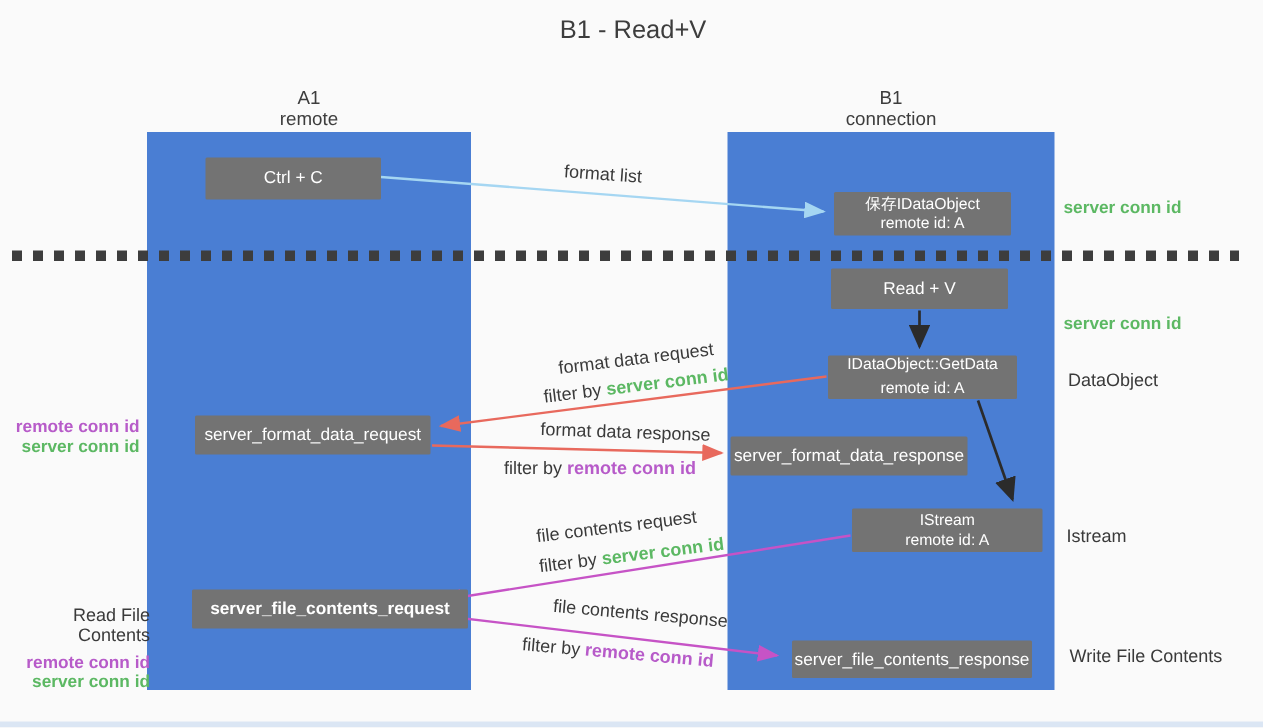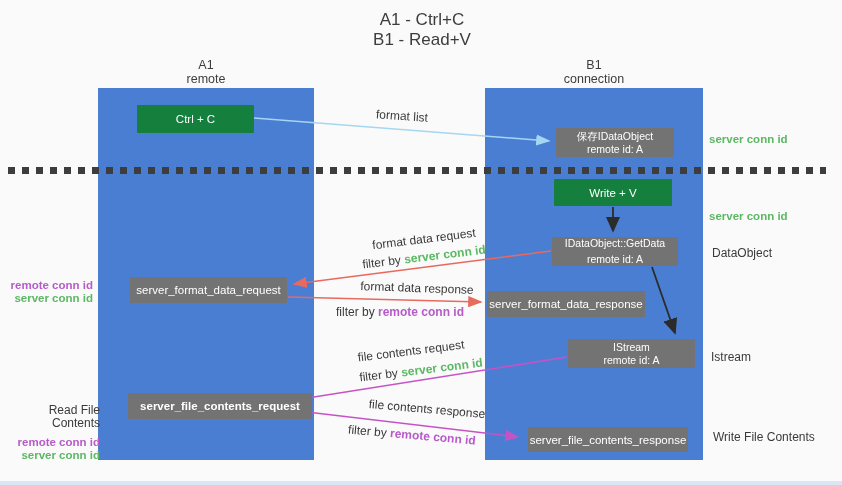--- a/index.html
+++ b/index.html
@@ -10,42 +10,41 @@
   .title{position:absolute;left:262px;top:10px;width:320px;text-align:center;
     font-size:17px;line-height:20px;color:#3d3d3d;}
   .col-header{position:absolute;text-align:center;font-size:12.5px;line-height:14px;color:#3d3d3d;}
   .lane{position:absolute;top:88px;height:372px;background:#4a7ed3;}
   .lane-a1{left:98px;width:216px;}
   .lane-b1{left:485px;width:218px;}
   .divider{position:absolute;left:8px;top:167px;width:818px;height:7px;
     background:repeating-linear-gradient(to right,#3d3d3d 0 7px,transparent 7px 14px);}
   .node{position:absolute;display:flex;flex-direction:column;align-items:center;justify-content:center;
     color:#fff;text-align:center;border-radius:1px;}
-  .node-green{background:#15803d;font-size:11.5px;}
+  .node-green{background:#737373;font-size:11.5px;}
   .node-orange{background:#737373;}
   .node .l1,.node .l2{line-height:13px;font-size:10.5px;}
   .node-single{font-size:11.5px;}
   .edge-label{position:absolute;width:170px;text-align:center;font-size:12px;color:#3a3a3a;white-space:nowrap;}
   .tone-green{color:#5cb863;font-weight:bold;}
   .tone-purple{color:#b75bc9;font-weight:bold;}
   .side-left{position:absolute;text-align:right;font-size:11.5px;line-height:13px;}
   .side-right{position:absolute;font-size:12px;white-space:nowrap;}
   .green-bold{color:#5cb863;font-weight:bold;font-size:11.5px;}
   .purple-bold{color:#b75bc9;font-weight:bold;font-size:11.5px;}
   .black-label{color:#3a3a3a;font-size:12px;}
   .arrows{position:absolute;left:0;top:0;pointer-events:none;}
   .bottom-strip{position:absolute;left:0;top:481px;width:842px;height:4px;background:#dbe6f4;}
 </style>
 </head>
 <body>
 
 <div class="canvas">
 
   <div class="title">
-    <div>A1 - Ctrl+C</div>
     <div>B1 - Read+V</div>
   </div>
 
   <div class="col-header" style="left:98px;top:58px;width:216px;">
     <div>A1</div>
     <div>remote</div>
   </div>
   <div class="col-header" style="left:485px;top:58px;width:218px;">
     <div>B1</div>
     <div>connection</div>
@@ -83,21 +82,21 @@
   <div class="node node-green node-single" style="left:137px;top:105px;width:117px;height:28px;">
     <span>Ctrl + C</span>
   </div>
 
   <div class="node node-orange" style="left:556px;top:128px;width:118px;height:29px;">
     <span class="l1">保存IDataObject</span>
     <span class="l2">remote id: A</span>
   </div>
 
   <div class="node node-green node-single" style="left:554px;top:179px;width:118px;height:27px;">
-    <span>Write + V</span>
+    <span>Read + V</span>
   </div>
 
   <div class="node node-orange" style="left:552px;top:237px;width:126px;height:29px;justify-content:space-between;">
     <span class="l1">IDataObject::GetData</span>
     <span class="l2">remote id: A</span>
   </div>
 
   <div class="node node-orange node-single" style="left:130px;top:277px;width:157px;height:26px;">
     <span>server_format_data_request</span>
   </div>

